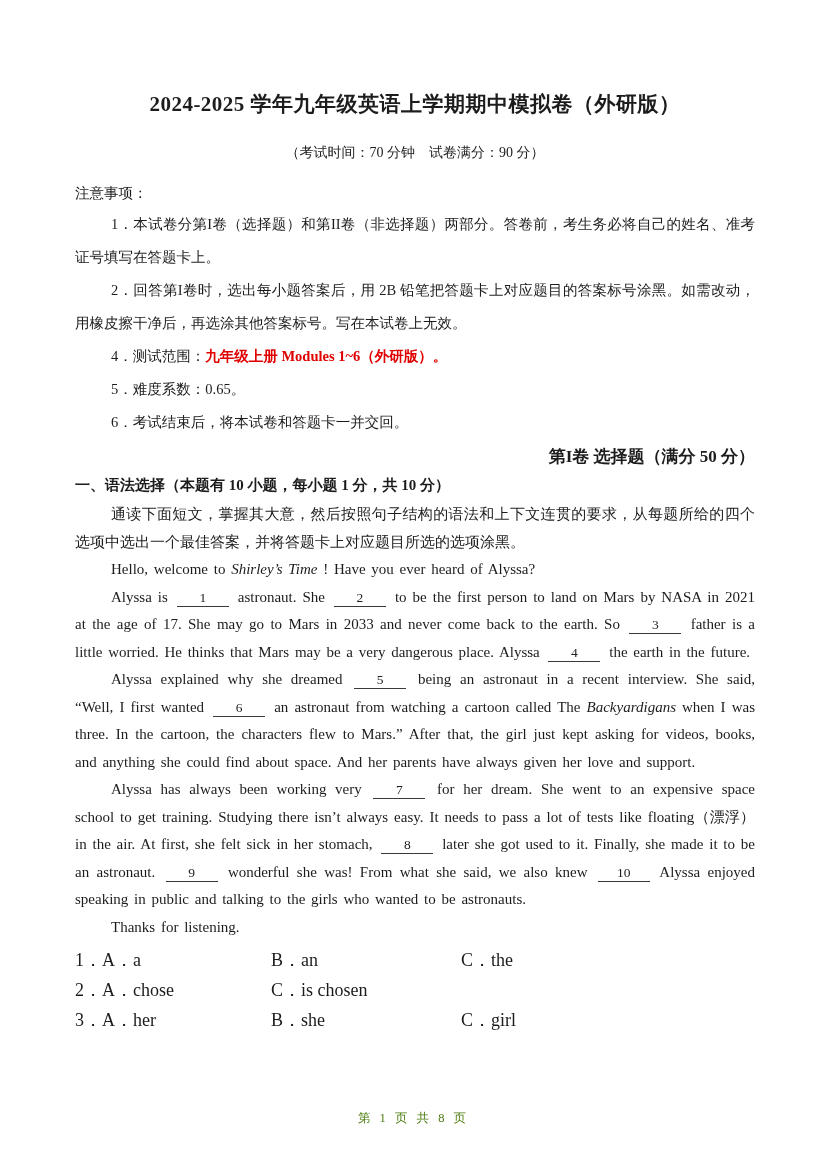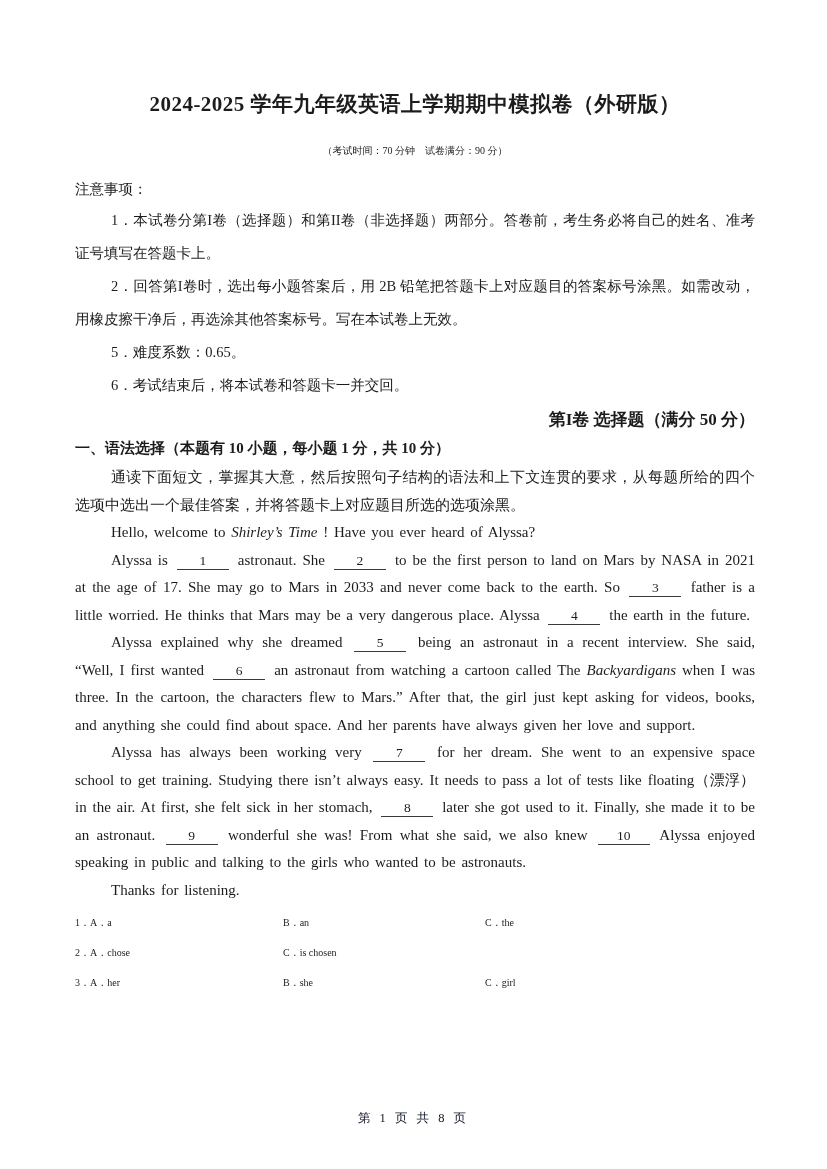--- a/index.html
+++ b/index.html
@@ -10,21 +10,21 @@
   }
   .page{
     box-sizing:border-box;width:827px;height:1169px;position:relative;
     padding:90px 72px 16px 75px;
     font-family:Liberation Serif, serif;
   }
   .title{
     font-size:21px;font-weight:bold;text-align:center;
     margin:0 0 26px 0;letter-spacing:0.5px;
   }
-  .subtitle{font-size:10px;text-align:center;margin:0 0 16px 0;}
+  .subtitle{font-size:14px;text-align:center;margin:0 0 16px 0;}
   .notice-heading{font-size:14.5px;line-height:30px;margin:0;}
   .notice-item{
     font-size:14.5px;line-height:33px;margin:0;text-indent:36px;
     text-align:justify;
   }
   .part-heading{font-size:17px;font-weight:bold;text-align:right;margin:6px 0 4px 0;}
   .section-heading{font-size:15px;font-weight:bold;line-height:26px;margin:2px 0;}
   .instructions{font-size:15px;line-height:28px;margin:0;text-indent:36px;text-align:justify;}
   .para{
     font-size:15px;line-height:27.5px;margin:0;text-align:justify;
@@ -32,43 +32,44 @@
   }
   .para.indent{text-indent:36px;}
   .italic{font-style:italic;}
   .red{color:var(--red,#e00000);font-weight:bold;}
   .blank{
     display:inline-block;min-width:46px;padding:0 3px;margin:0 3px;
     border-bottom:1px solid #3a3a3a;text-align:center;text-indent:0;
     font-size:13.5px;line-height:16px;
   }
   .q-table{margin-top:4px;}
-  .q-row{display:flex;font-size:10px;line-height:30px;gap:12px;}
+  .q-row{display:flex;font-size:18px;line-height:30px;}
   .q-cell-a{width:196px;}
   .q-cell-b{width:190px;}
   .q-cell-c{flex:1;}
   .footer{
     position:absolute;left:0;bottom:42px;width:100%;
-    text-align:center;font-size:12.5px;letter-spacing:3px;color:#0f172a;
+    text-align:center;font-size:12.5px;letter-spacing:3px;color:#4d7c0f;
   }
 </style>
 </head>
 <body>
 
 <div class="page">
 
   <h1 class="title">2024-2025 学年九年级英语上学期期中模拟卷（外研版）</h1>
 
   <div class="subtitle">（考试时间：70 分钟　试卷满分：90 分）</div>
 
   <p class="notice-heading">注意事项：</p>
 
   <div id="notice-list">
       <p class="notice-item"><span>1．</span><span>本试卷分第I卷（选择题）和第II卷（非选择题）两部分。答卷前，考生务必将自己的姓名、准考证号填写在答题卡上。</span></p>
       <p class="notice-item"><span>2．</span><span>回答第I卷时，选出每小题答案后，用 2B 铅笔把答题卡上对应题目的答案标号涂黑。如需改动，用橡皮擦干净后，再选涂其他答案标号。写在本试卷上无效。</span></p>
+      <p class="notice-item"><span>4．</span><span>测试范围：</span><span class="red">九年级上册 Modules 1~6（外研版）。</span></p>
       <p class="notice-item"><span>5．</span><span>难度系数：0.65。</span></p>
       <p class="notice-item"><span>6．</span><span>考试结束后，将本试卷和答题卡一并交回。</span></p>
     </div>
 
   <div class="part-heading">第I卷 选择题（满分 50 分）</div>
 
   <div class="section-heading">一、语法选择（本题有 10 小题，每小题 1 分，共 10 分）</div>
 
   <p class="instructions">通读下面短文，掌握其大意，然后按照句子结构的语法和上下文连贯的要求，从每题所给的四个选项中选出一个最佳答案，并将答题卡上对应题目所选的选项涂黑。</p>
 

